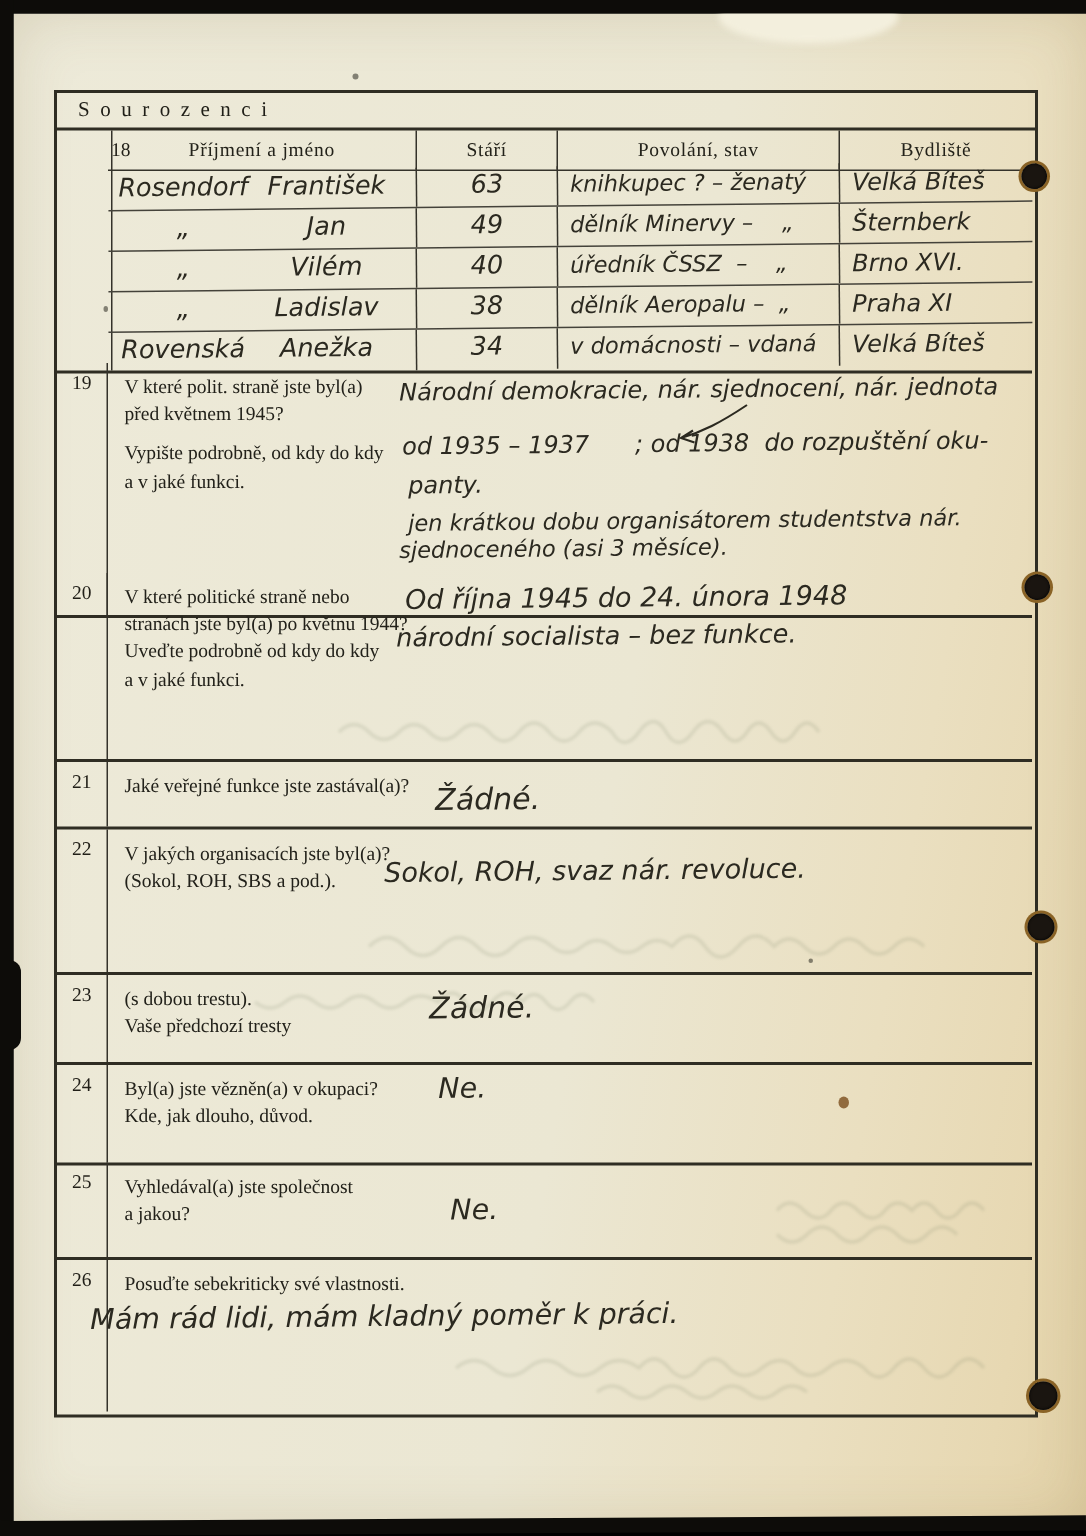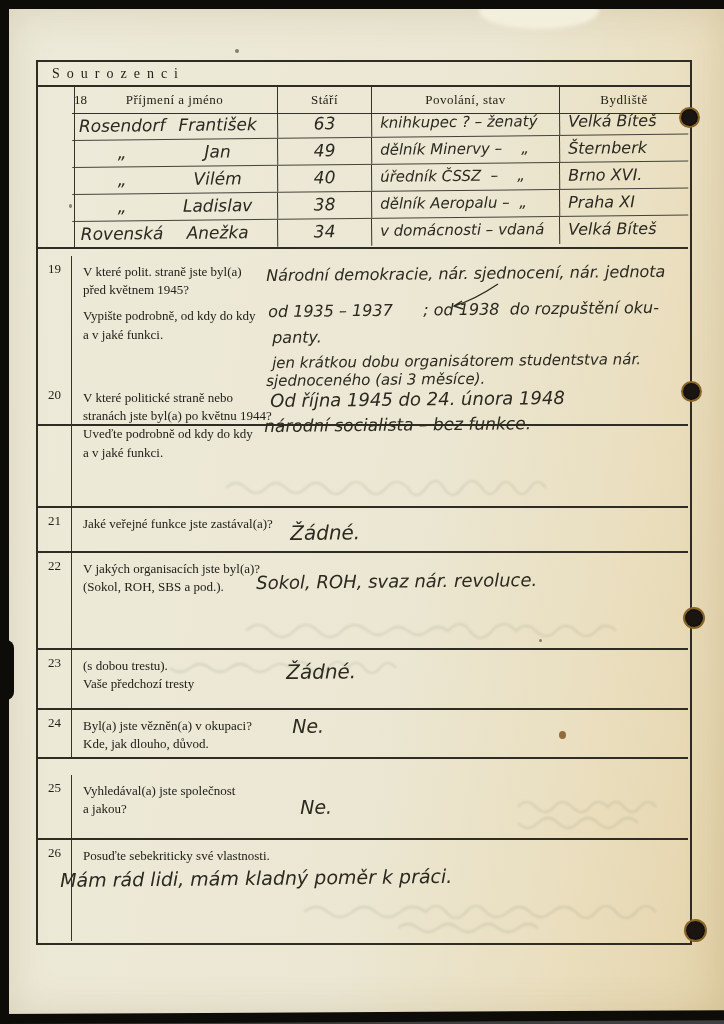--- a/index.html
+++ b/index.html
@@ -1,17 +1,17 @@
 <!DOCTYPE html>
 <html><head>
 <meta charset="utf-8">
 <style>
   html,body{margin:0;padding:0;background:#14120f;}
   #stage{position:relative;width:724px;height:1024px;overflow:hidden;
-         font-family:"Liberation Serif",serif;background:#404040;}
+         font-family:"Liberation Serif",serif;background:#000000;}
   
   #paper{position:absolute;left:9px;top:9px;right:0;bottom:8px;
          background:linear-gradient(100deg,#edead9 0%,#ebe7d3 55%,#eadfc0 78%,#e7d8b2 92%,#e3d2a8 100%);
          box-shadow:inset 0 0 40px rgba(120,100,50,.18);}
   .torn{position:absolute;background:#f3efdd;border-radius:50%;filter:blur(2px);}
   
   #ftable{position:absolute;left:27px;top:51px;width:656px;height:885px;
           border:2px solid #2f2d23;box-sizing:border-box;}
   .row-label{position:absolute;left:0;top:0;width:100%;height:25px;
              border-bottom:2px solid #2f2d23;box-sizing:border-box;}
@@ -121,21 +121,21 @@
           <div class="dcell c-name name-cell">
             <span class="surname">Rovenská</span>
             <span class="given">Anežka</span>
           </div>
           <div class="dcell c-age age-cell">34</div>
           <div class="dcell c-occ occ-cell">v domácnosti – vdaná</div>
           <div class="dcell c-res res-cell">Velká Bíteš</div>
         </div>
       </div>
 
-      <div class="sec" style="top:194px;height:170px;">
+      <div class="sec" style="top:180px;height:170px;">
         <div class="numcol">
             <span>19</span>
           </div>
         <div class="qtext">
           <div>V které polit. straně jste byl(a)</div>
           <div>před květnem 1945?</div>
           <div style="margin-top:8px;">Vypište podrobně, od kdy do kdy</div>
           <div>a v jaké funkci.</div>
         </div>
         <span class="ans hw" style="left:228px;top:8px;font-size:16px;">Národní demokracie, nár. sjednocení, nár. jednota</span>
@@ -196,21 +196,21 @@
         <div class="qtext">
           <div>(s dobou trestu).</div>
           <div>Vaše předchozí tresty</div>
         </div>
         <span class="ans hw" style="left:248px;top:7px;font-size:20px;">Žádné.</span>
         <svg class="ghost" style="left:60px;top:6px;" width="300" height="20" viewBox="0 0 300 20">
           <path d="M2 12 q8 -10 16 0 t16 0 t16 0 q10 -12 20 0 t18 0 t18 0 q12 -8 22 0 t20 0 t20 0 t20 0 t20 0 t20 0"></path>
         </svg>
       </div>
 
-      <div class="sec" style="top:648px;height:49px;">
+      <div class="sec" style="top:648px;height:67px;">
         <div class="numcol">
             <span>24</span>
           </div>
         <div class="qtext">
           <div>Byl(a) jste vězněn(a) v okupaci?</div>
           <div>Kde, jak dlouho, důvod.</div>
         </div>
         <span class="ans hw" style="left:254px;top:2px;font-size:19px;">Ne.</span>
       </div>
 

